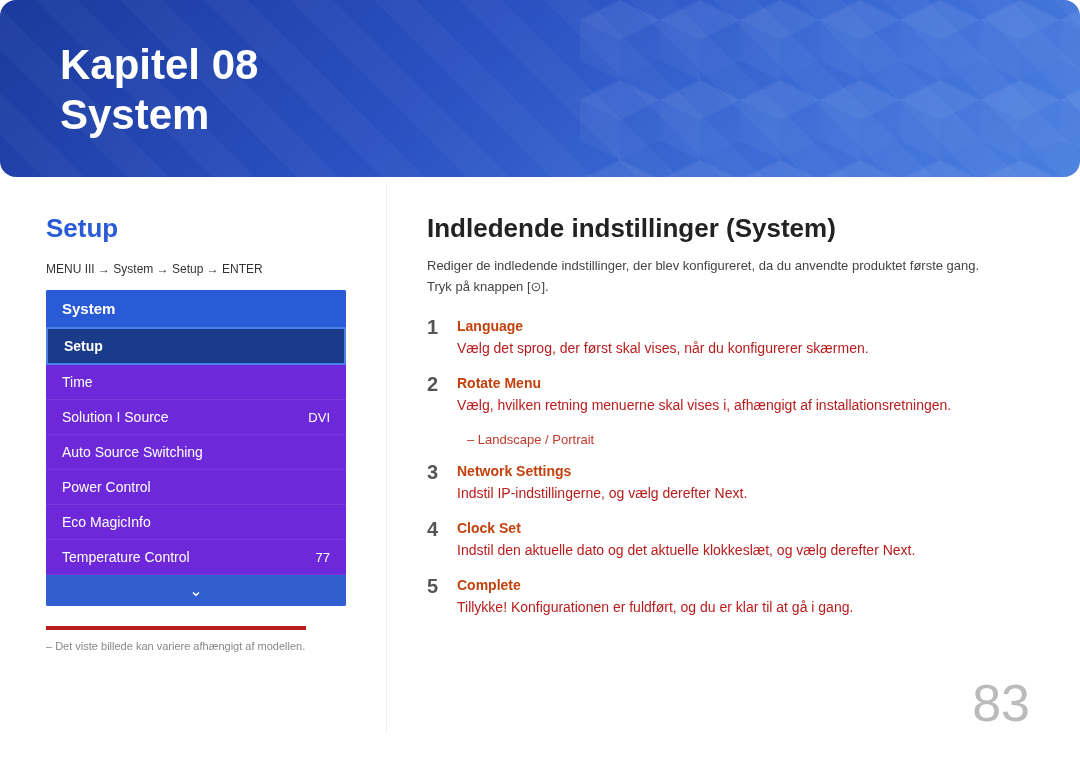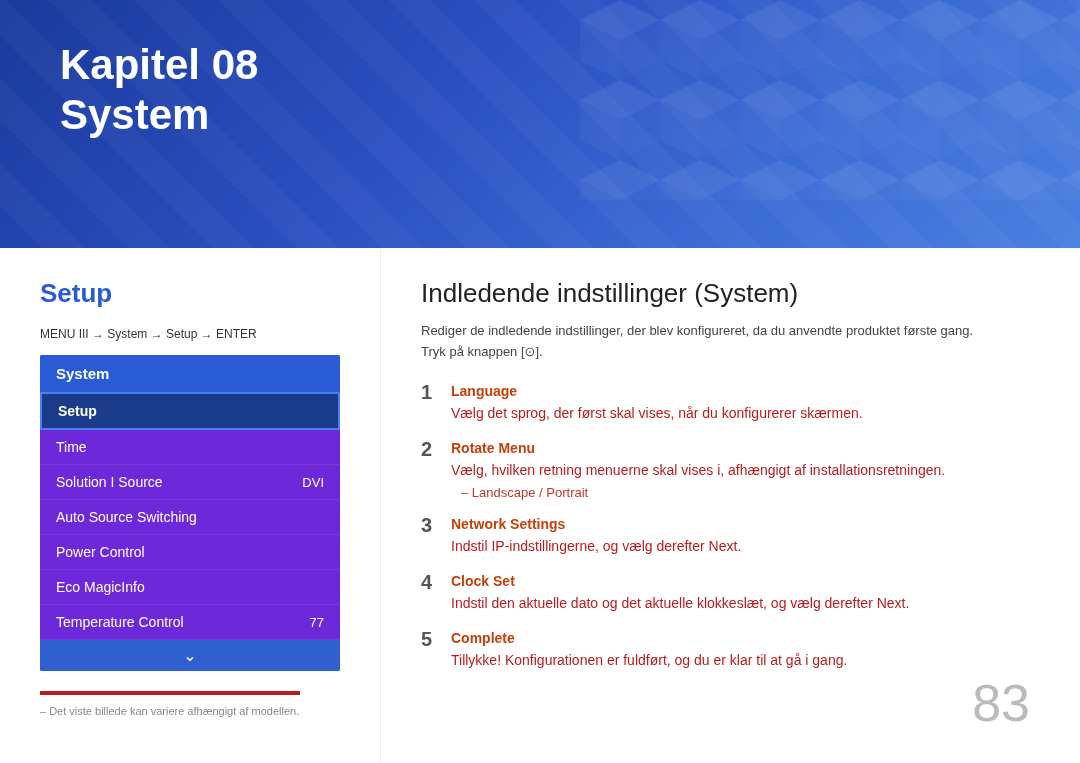--- a/index.html
+++ b/index.html
@@ -9,24 +9,25 @@
       height: 763px;
       font-family: 'Arial', sans-serif;
       background: #ffffff;
       overflow: hidden;
       position: relative;
     }
 
     
     .header-banner {
       width: 100%;
-      height: 248px;
+      height: 177px;
       background: linear-gradient(135deg, #1a3a9c 0%, #2a4fc0 40%, #3a6ad4 70%, #4a80e0 100%);
       position: relative;
       overflow: hidden;
+      border-radius: 16px;
     }
 
     .header-banner::before {
       content: '';
       position: absolute;
       top: 0; right: 0; bottom: 0; left: 0;
       background-image: 
         repeating-linear-gradient(
           45deg,
           transparent,
@@ -56,21 +57,21 @@
       left: 60px;
       color: white;
       font-size: 42px;
       font-weight: 700;
       line-height: 1.2;
     }
 
     
     .main-content {
       display: flex;
-      padding: 0;
+      padding: 6px;
       height: calc(763px - 200px);
     }
 
     
     .left-panel {
       width: 380px;
       padding: 30px 40px;
       flex-shrink: 0;
     }
 
@@ -150,21 +151,21 @@
 
     
     .right-panel {
       flex: 1;
       padding: 30px 50px 30px 40px;
       border-left: 1px solid #eee;
     }
 
     .content-title {
       font-size: 26px;
-      font-weight: 400;
+      font-weight: 700;
       color: #222;
       margin-bottom: 12px;
     }
 
     .content-intro {
       font-size: 13px;
       color: #444;
       line-height: 1.6;
       margin-bottom: 20px;
     }
@@ -198,21 +199,21 @@
 
     .step-desc {
       font-size: 14px;
       color: #b91c1c;
       line-height: 1.5;
     }
 
     .step-bullet {
       font-size: 13px;
       color: #c0392b;
-      margin-top: 4px;
+      margin-top: 16px;
       padding-left: 10px;
     }
 
     
     .page-number {
       position: absolute;
       bottom: 30px;
       right: 50px;
       font-size: 52px;
       font-weight: 300;

